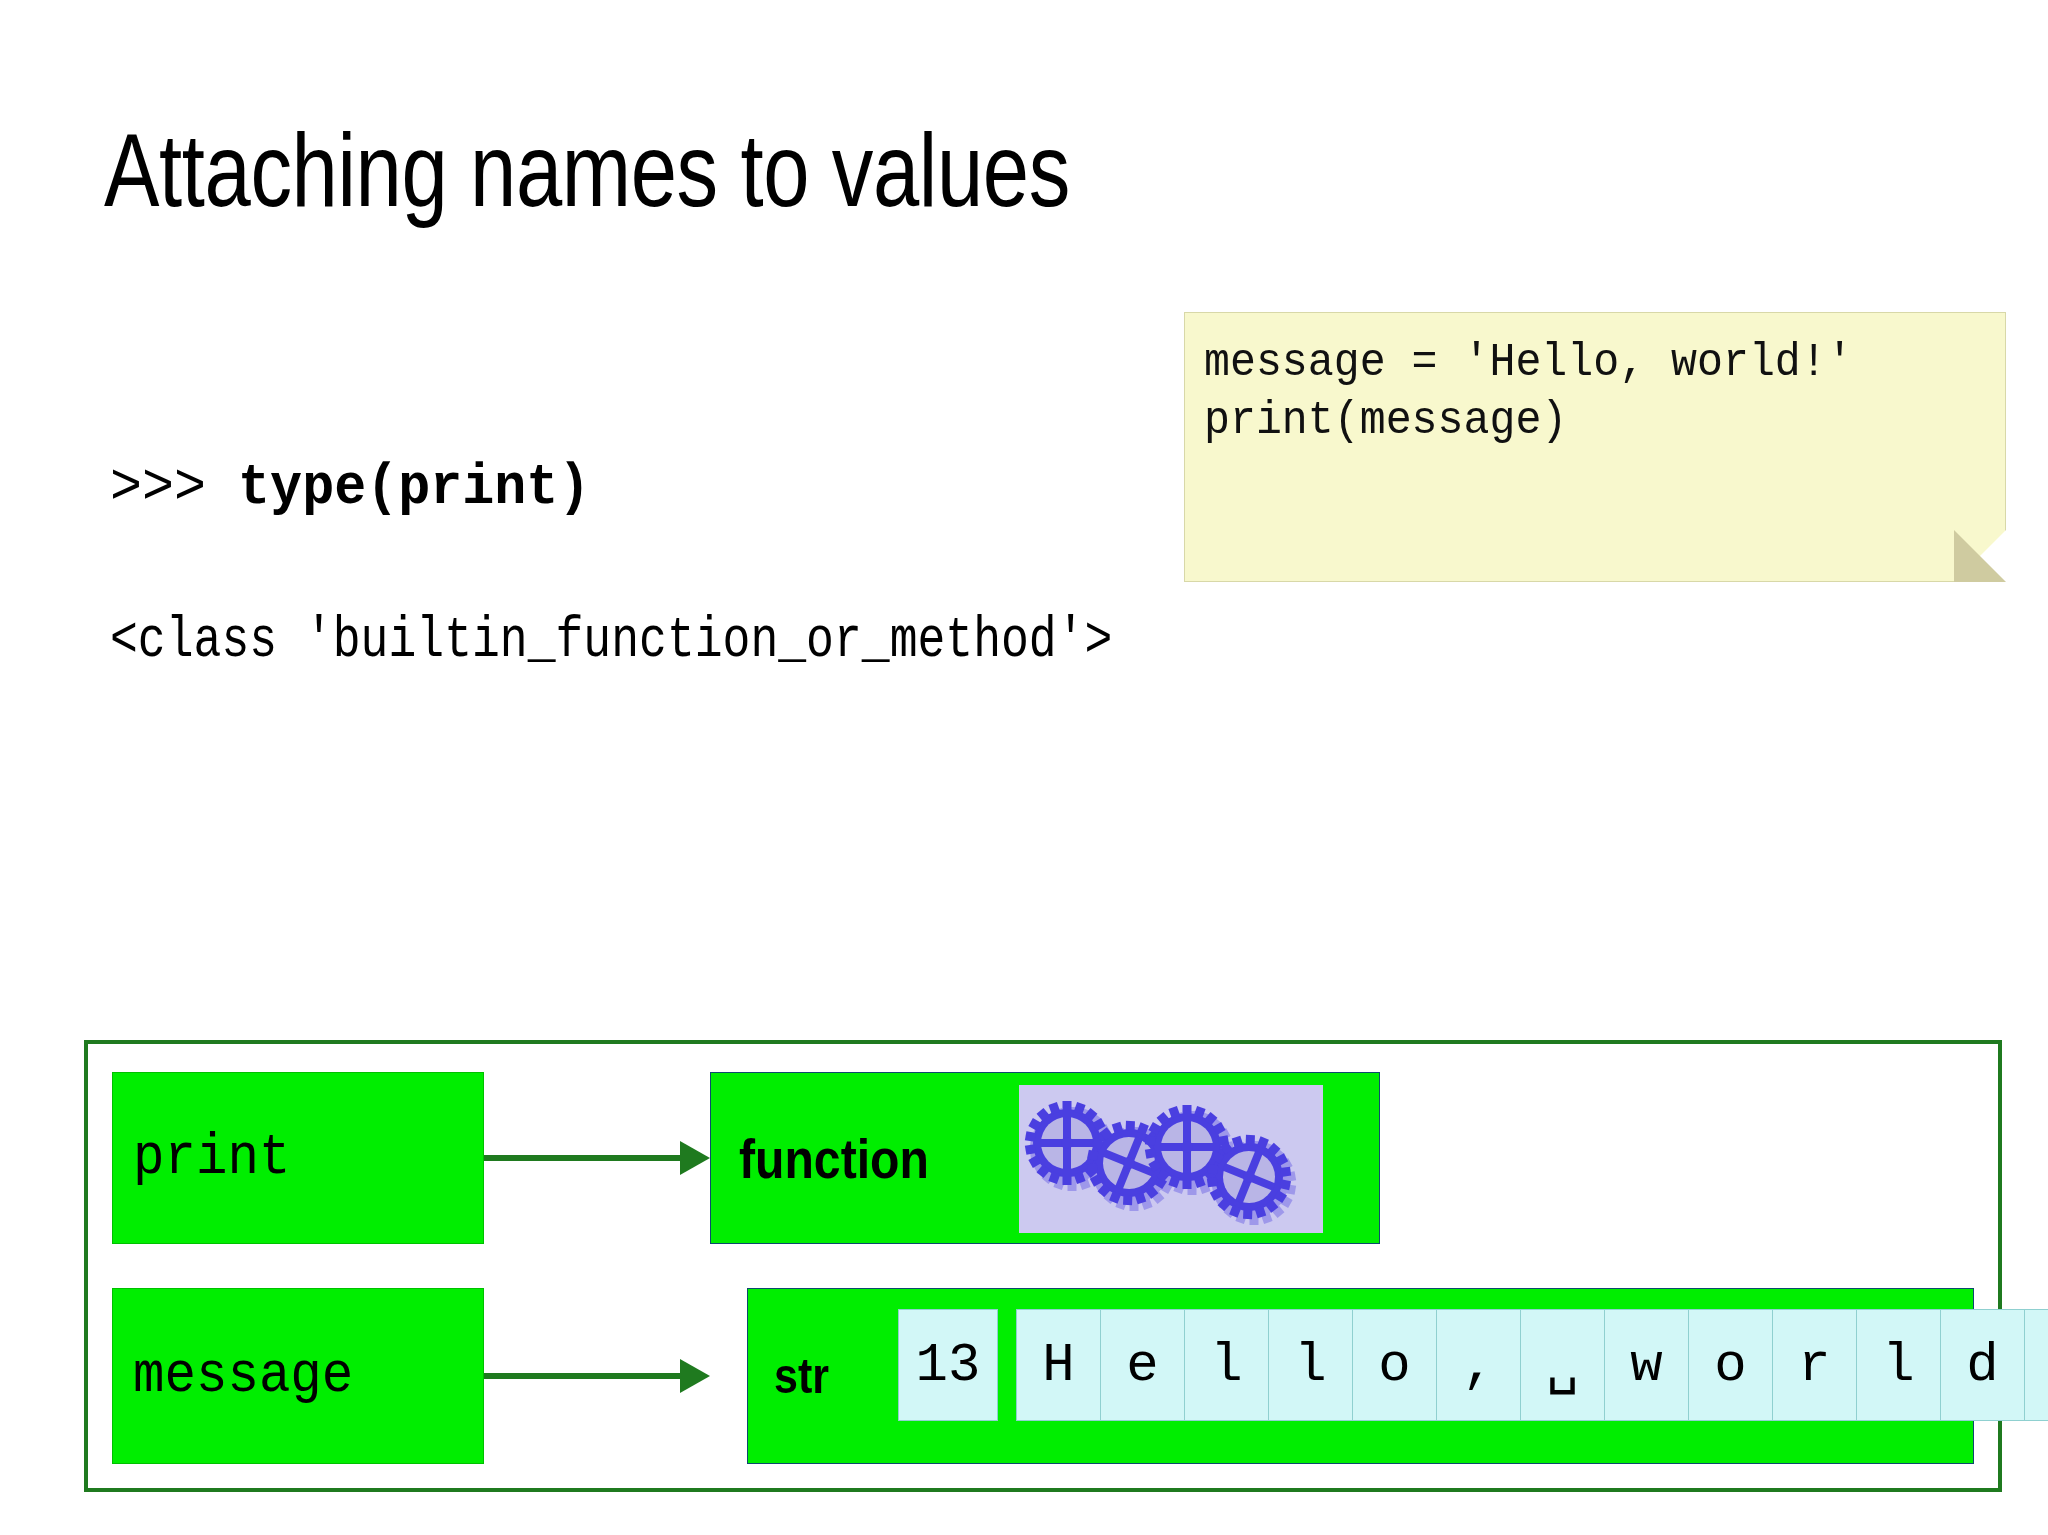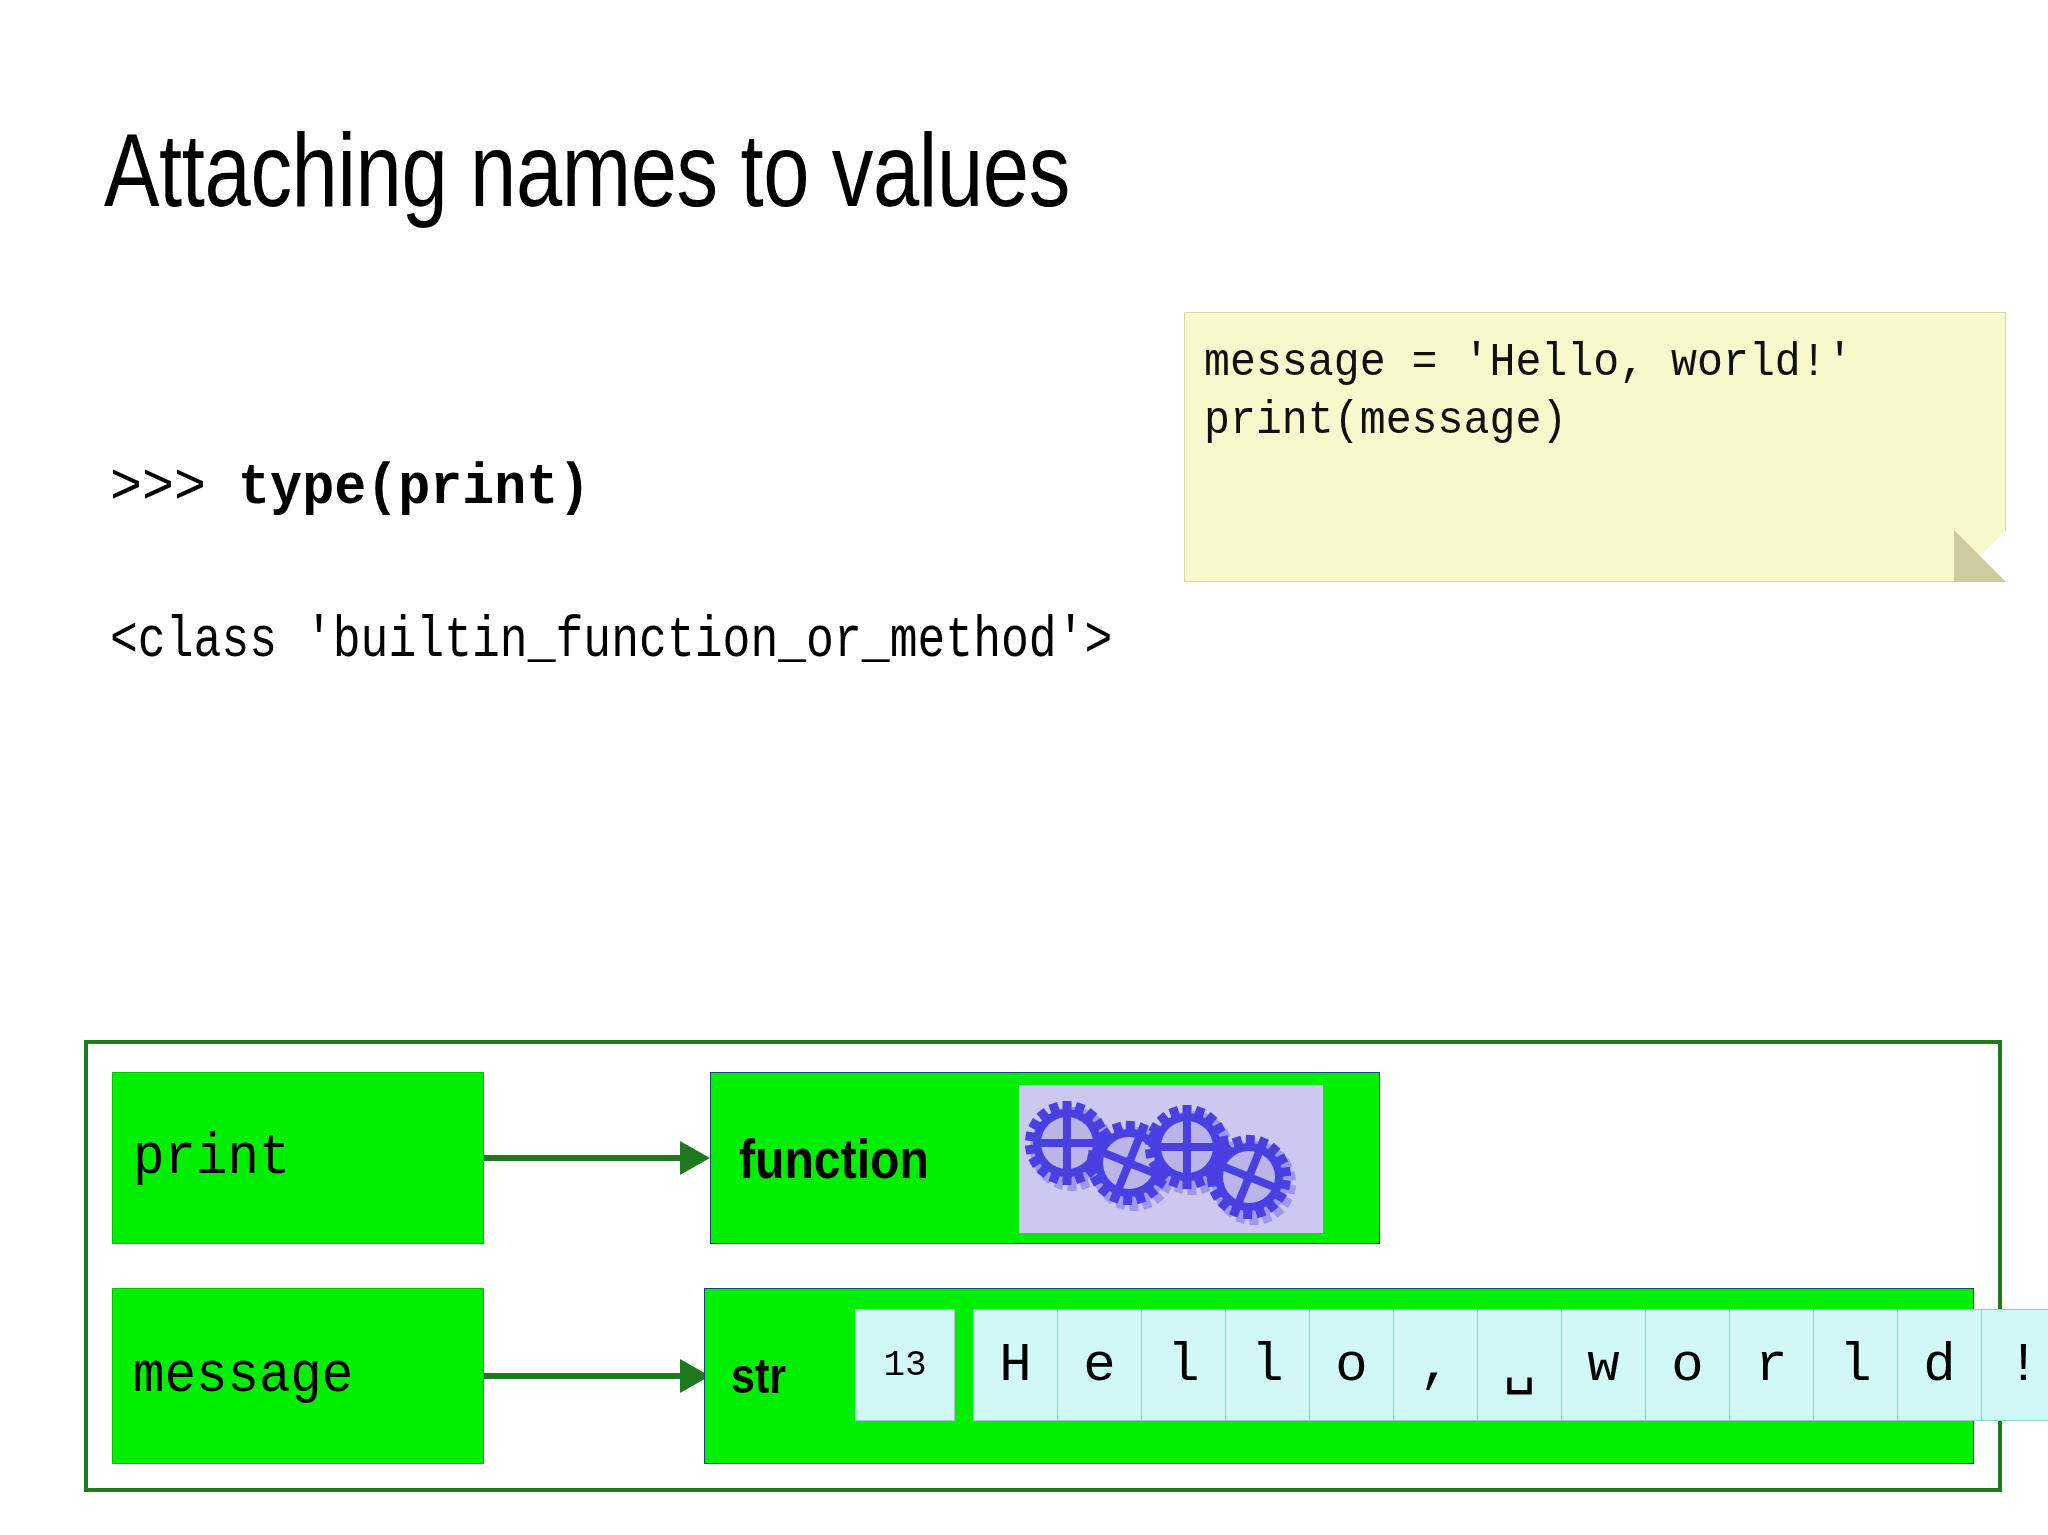--- a/index.html
+++ b/index.html
@@ -153,21 +153,21 @@
   .value-box{
     position:absolute;
     left:622px;
     background:#00ee00;
     border:1px solid #0c4a6e;
     box-sizing:border-box;
     height:100%;
     display:flex;align-items:center;
   }
   .value-box.fn{width:670px;}
-  .value-box.strv{left:616px;right:24px;}
+  .value-box.strv{left:659px;right:24px;}
 
   .type-label{
     font-family:"Liberation Sans", sans-serif;
     font-weight:700;
     font-size:56px;
     color:#000000;
     margin-left:28px;
     transform:scaleX(0.86);
     transform-origin:left center;
     white-space:nowrap;
@@ -186,21 +186,21 @@
   
   .len-cell{
     position:absolute;
     left:150px; top:20px;
     width:100px; height:112px;
     background:#d2f7f7;
     border:1px solid #8fd0d0;
     box-sizing:border-box;
     display:flex;align-items:center;justify-content:center;
     font-family:"Liberation Mono","DejaVu Sans Mono",monospace;
-    font-size:36px;color:#000;
+    font-size:54px;color:#000;
   }
   .char-strip{
     position:absolute;
     left:268px; top:20px;
     height:112px;
     display:flex;
   }
   .char-cell{
     width:85px;height:112px;
     background:#d2f7f7;

